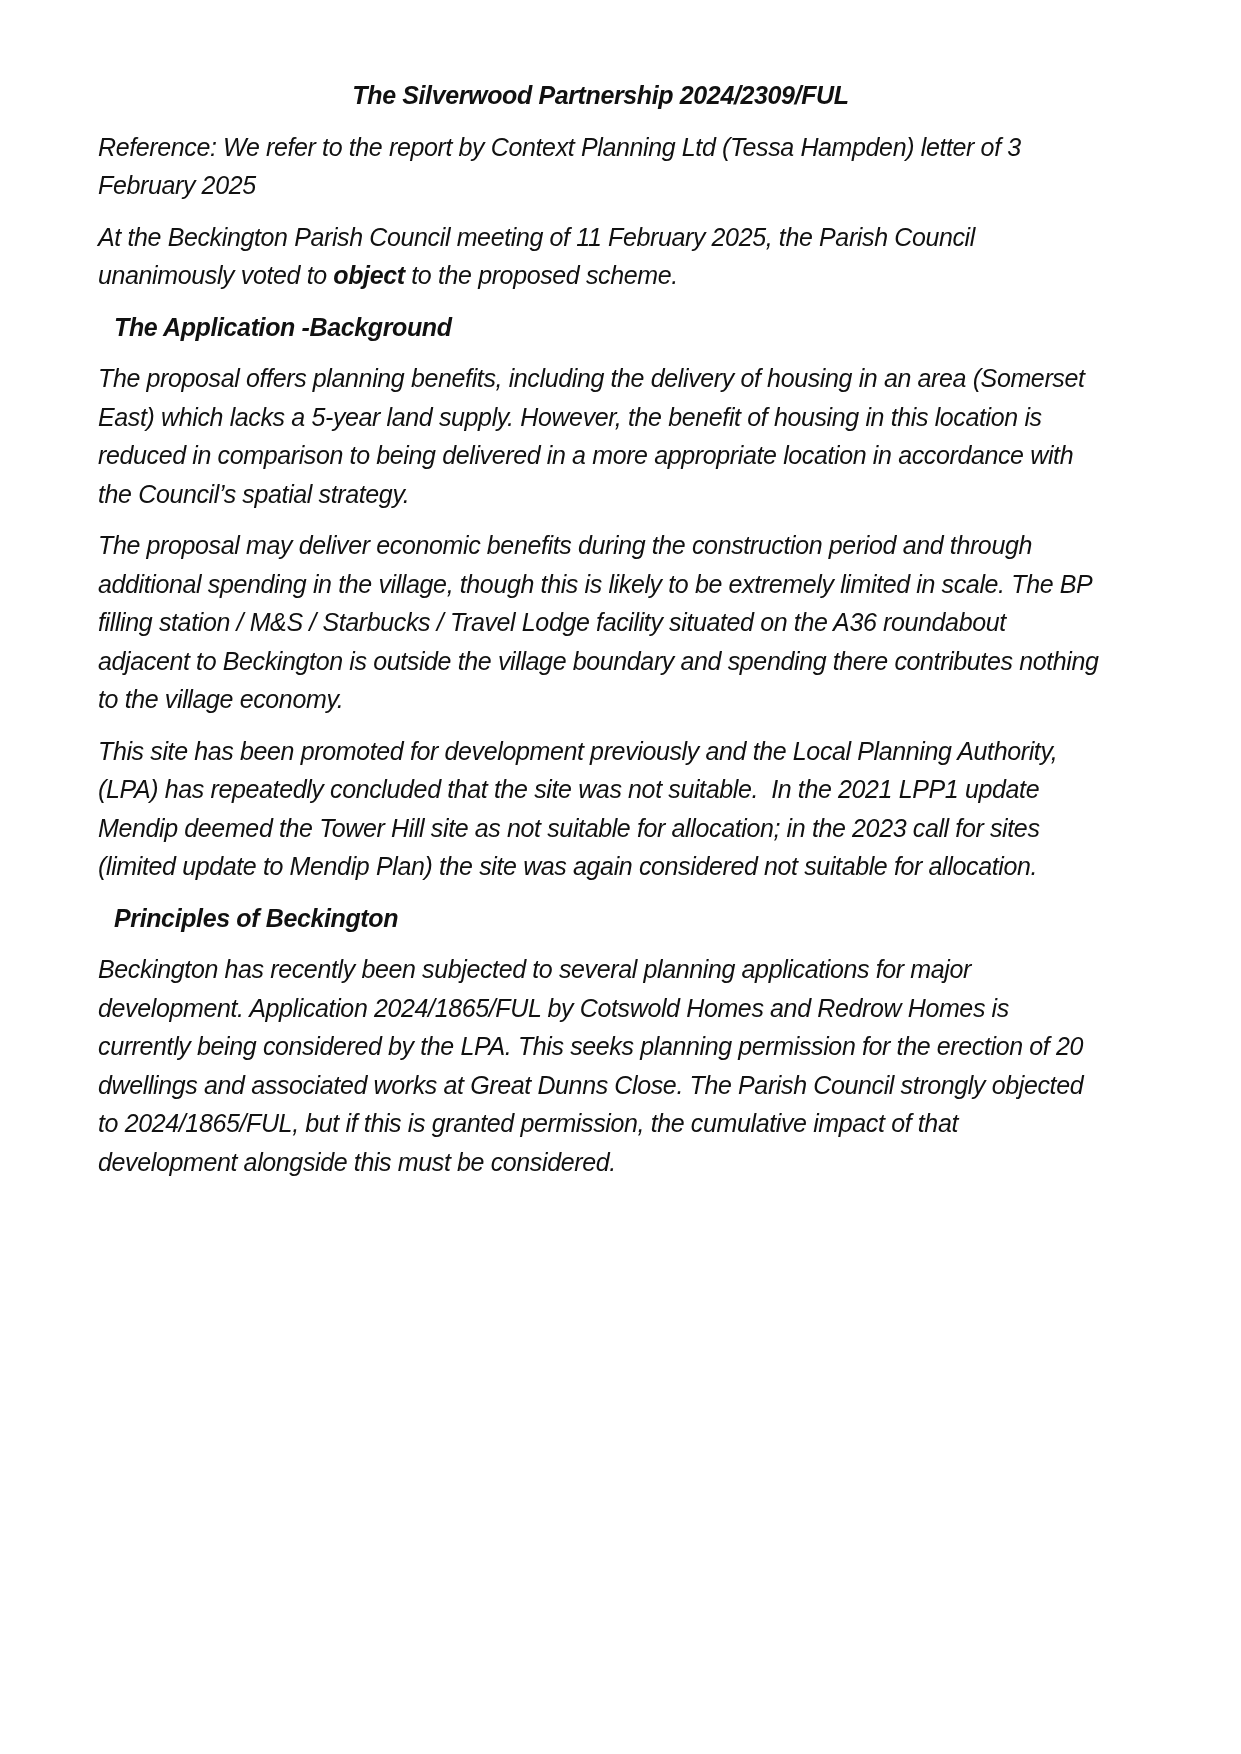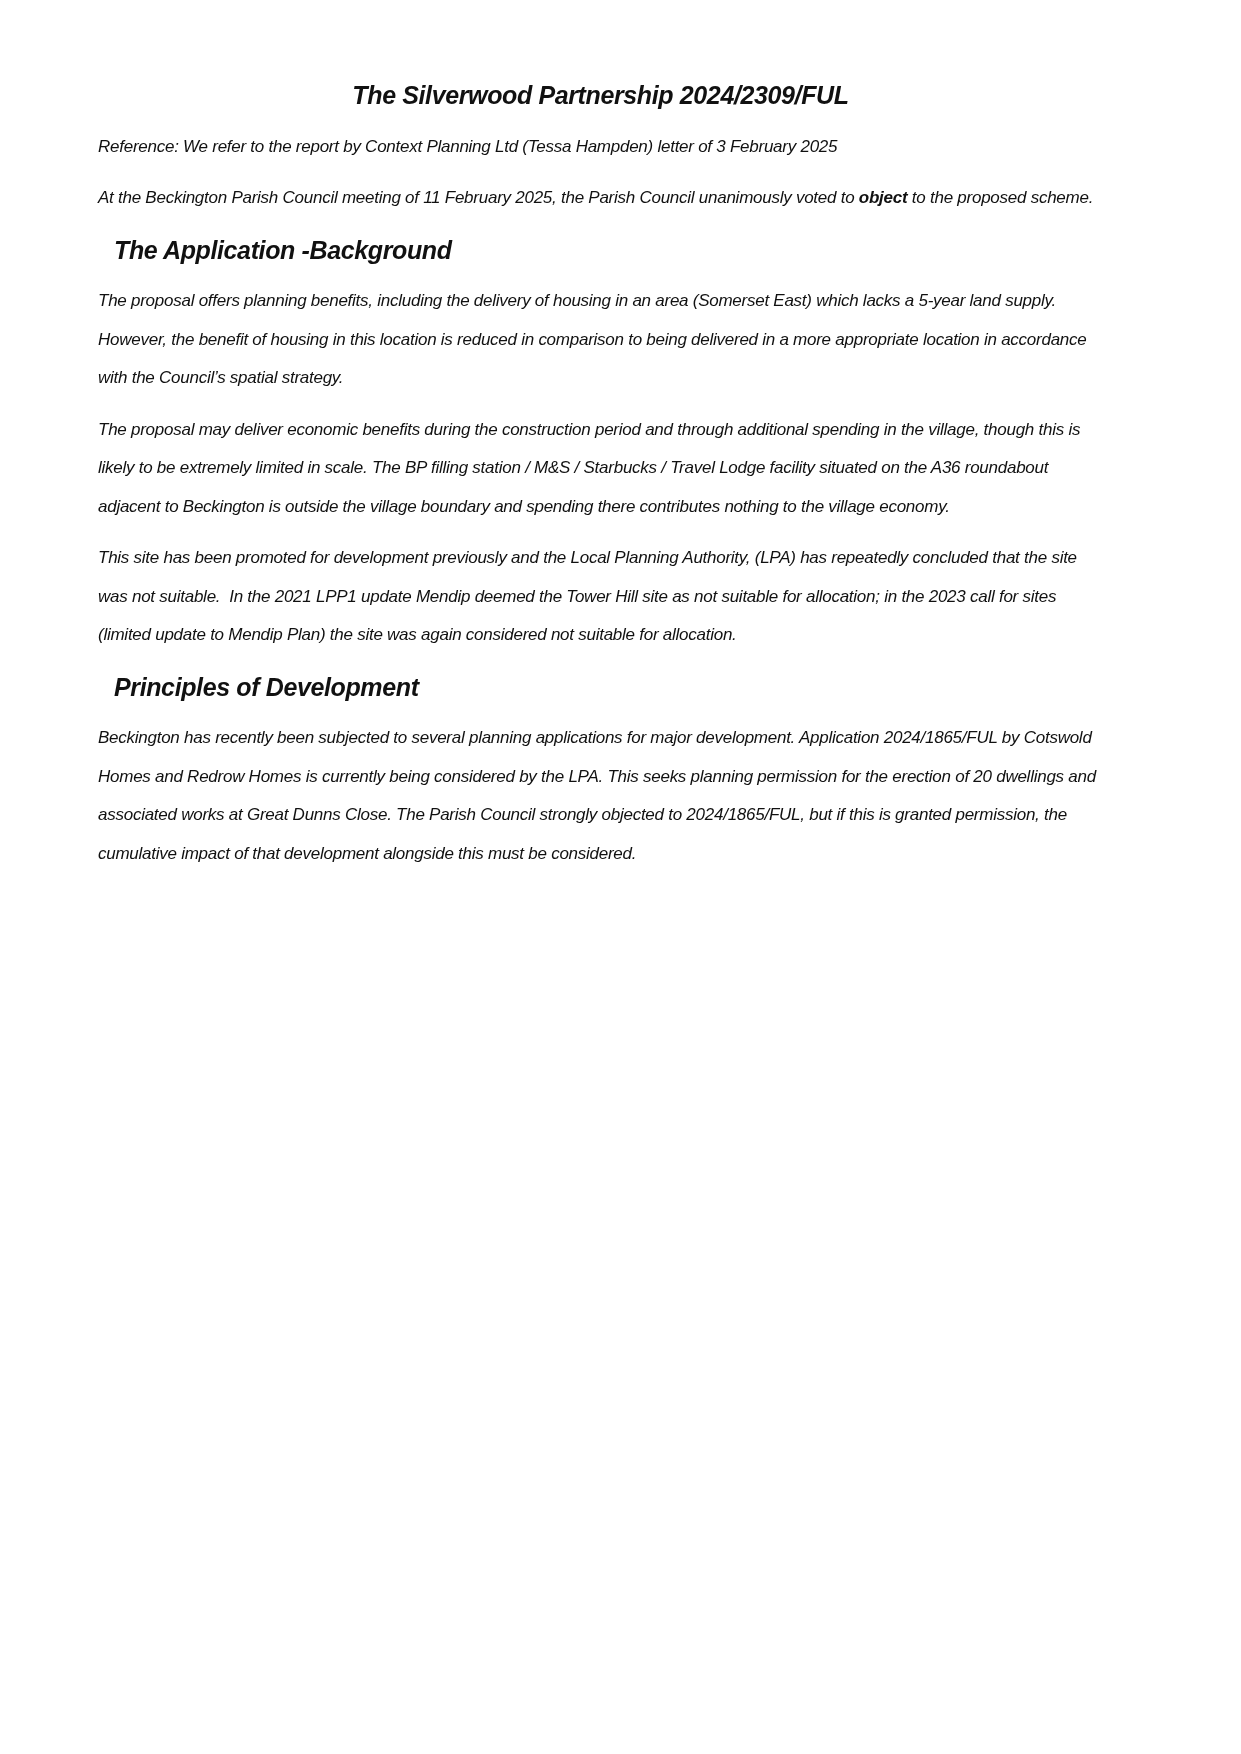--- a/index.html
+++ b/index.html
@@ -22,21 +22,21 @@
   }
   .doc-title, .doc-subtitle {
     font-size: 25px;
     font-weight: 700;
     text-align: center;
     margin: 0 0 13px 0;
     line-height: 38.5px;
     letter-spacing: -0.015em;
   }
   .para {
-    font-size: 17px;
+    font-size: 25px;
     font-weight: 400;
     line-height: 38.5px;
     margin: 0 0 13px 0;
     letter-spacing: -0.015em;
     white-space: pre-wrap;
   }
   .heading {
     font-size: 25px;
     font-weight: 700;
     line-height: 38.5px;
@@ -66,17 +66,17 @@
 
 
   <p class="para">The proposal offers planning benefits, including the delivery of housing in an area (Somerset East) which lacks a 5-year land supply. However, the benefit of housing in this location is reduced in comparison to being delivered in a more appropriate location in accordance with the Council’s spatial strategy.</p>
 
   <p class="para">The proposal may deliver economic benefits during the construction period and through additional spending in the village, though this is likely to be extremely limited in scale. The BP filling station / M&amp;S / Starbucks / Travel Lodge facility situated on the A36 roundabout adjacent to Beckington is outside the village boundary and spending there contributes nothing to the village economy.</p>
 
 
 
   <p class="para">This site has been promoted for development previously and the Local Planning Authority, (LPA) has repeatedly concluded that the site was not suitable.  In the 2021 LPP1 update Mendip deemed the Tower Hill site as not suitable for allocation; in the 2023 call for sites (limited update to Mendip Plan) the site was again considered not suitable for allocation.</p>
 
-  <h3 class="heading">Principles of Development</h3>
+  <h3 class="heading">Principles of Beckington</h3>
 
   <p class="para">Beckington has recently been subjected to several planning applications for major development. Application 2024/1865/FUL by Cotswold Homes and Redrow Homes is currently being considered by the LPA. This seeks planning permission for the erection of 20 dwellings and associated works at Great Dunns Close. The Parish Council strongly objected to 2024/1865/FUL, but if this is granted permission, the cumulative impact of that development alongside this must be considered.</p>
 
 </div>
 
 </body></html>

